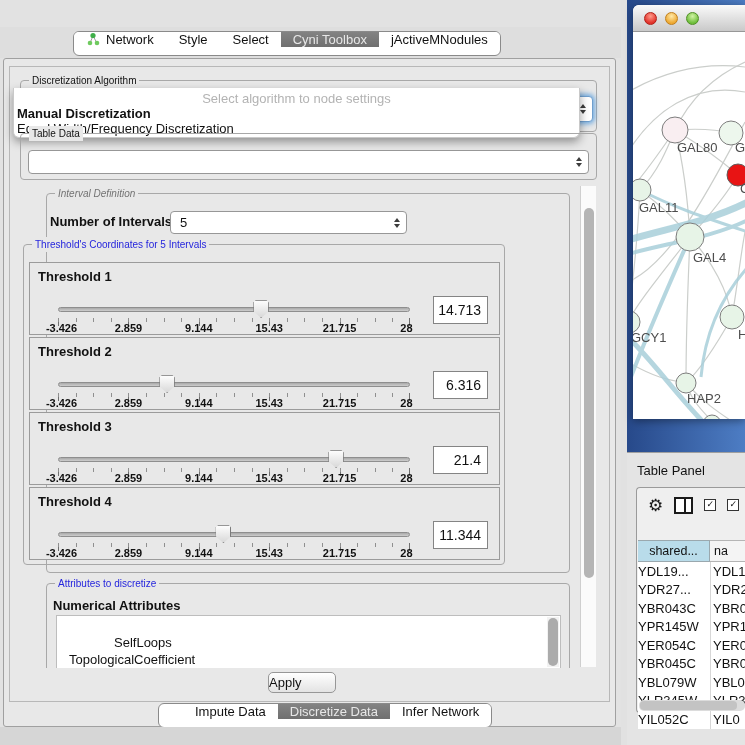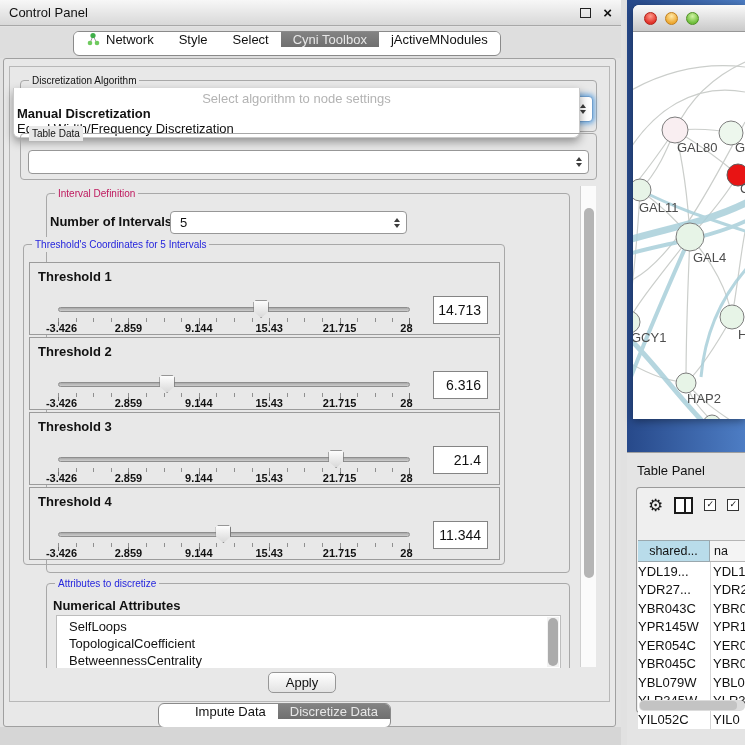--- a/index.html
+++ b/index.html
@@ -18,21 +18,21 @@
     background:#fff;height:23px;overflow:hidden;}
   .tab{display:flex;align-items:center;padding:0 12px;font-size:13px;background:#fff;cursor:default;white-space:nowrap;}
   .tab.sel{background:linear-gradient(#838383,#6f6f6f);color:#e7e7e7;}
   .tabdiv{width:1px;background:#c2c2c2;margin:5px 0;}
   #top-tabs{left:73px;top:31px;}
   #content-outer{left:3px;top:58px;width:613px;height:669px;background:#e8e8e8;
     border:1px solid #a0a0a0;border-radius:3px;box-sizing:border-box;}
   #inner-panel{left:9px;top:66px;width:599px;height:634px;border:1px solid #b8b8b8;}
   .group{border:1px solid #a8a8a8;border-radius:4px;box-sizing:border-box;}
   .glabel{position:absolute;top:-8px;left:8px;background:#e8e8e8;padding:0 3px;font-size:10px;line-height:15px;}
-  .green{color:#be185d;}
+  .green{color:#737373;font-style:italic;}
   .blue{color:#2525dd;}
   .combo{background:#fff;border:1px solid #979797;border-radius:4px;display:flex;
     align-items:center;font-size:13px;box-sizing:border-box;}
   .combo .ctxt{padding-left:9px;white-space:nowrap;}
   .stepper{margin-left:auto;display:flex;flex-direction:column;align-items:center;
     justify-content:center;gap:2px;padding-right:6px;}
   .arr-up{width:0;height:0;border-left:3.5px solid transparent;border-right:3.5px solid transparent;
     border-bottom:4.5px solid #3d3d3d;}
   .arr-dn{width:0;height:0;border-left:3.5px solid transparent;border-right:3.5px solid transparent;
     border-top:4.5px solid #3d3d3d;}
@@ -71,26 +71,26 @@
   .ticklabels span{position:absolute;transform:translateX(-50%);white-space:nowrap;}
   .tl0{left:1%;} .tl1{left:20%;} .tl2{left:40%;} .tl3{left:60%;} .tl4{left:80%;} .tl5{left:99%;}
   .valbox{position:absolute;right:11px;top:33px;width:55px;height:28px;background:#fff;
     border:1px solid #848484;box-sizing:border-box;font-size:14px;text-align:right;
     line-height:26px;padding-right:6px;}
   #attr-group{position:absolute;left:35px;top:398px;width:524px;height:130px;}
   #attr-header{position:absolute;left:6px;top:14px;font-size:13px;font-weight:bold;}
   #attr-list{position:absolute;left:9px;top:31px;width:505px;height:170px;background:#fff;
     border:1px solid #bdbdbd;box-sizing:border-box;font-size:13px;}
   #attr-list .item{padding-left:12px;line-height:17px;}
-  #attr-list .item:first-child{padding-top:2px;}
+  #attr-list .item:first-child{padding-top:18px;margin-left:45px;}
   #attr-vscroll{position:absolute;right:1px;top:1px;width:12px;height:50px;background:#f2f2f2;}
   #attr-vscroll .thumb{position:absolute;left:1px;top:1px;width:10px;height:48px;background:#ababab;border-radius:5px;}
   #apply-btn{left:268px;top:672px;width:68px;height:21px;
     background:linear-gradient(#ffffff,#e3e3e3);border:1px solid #979797;border-radius:5px;
-    font-size:13px;text-align:center;line-height:19px;box-sizing:border-box;}
+    font-size:13px;line-height:19px;box-sizing:border-box;}
   #bottom-tabs{left:158px;top:703px;padding-left:24px;}
   #bottom-strip{left:0;top:727px;width:621px;height:18px;background:#d6d6d6;}
   
   #desktop-blue{left:627px;top:0;width:118px;height:452px;
     background:linear-gradient(90deg,#27498a,#4d7dc4);}
   #net-window{left:633px;top:5px;width:112px;height:414px;border-radius:6px 0 0 0;
     overflow:hidden;background:#fff;box-shadow:0 2px 8px rgba(0,0,0,.4);}
   #net-titlebar{position:absolute;left:0;top:0;width:100%;height:27px;
     background:linear-gradient(#fafafa,#c9c9c9);border-bottom:1px solid #979797;
     display:flex;align-items:center;gap:8px;padding-left:11px;box-sizing:border-box;}
@@ -121,25 +121,20 @@
   .colline{position:absolute;left:72px;top:0;width:1px;height:100%;background:#d7d7d7;}
   #tp-hscroll{position:absolute;left:2px;top:212px;width:106px;height:11px;background:#dcdcdc;border-radius:5px;}
   #tp-hscroll .thumb{position:absolute;left:1px;top:1px;width:97px;height:9px;background:#c3c3c3;border-radius:4px;}
   .netlabel{fill:#4d4d4d;font-size:13px;font-family:"Liberation Sans",sans-serif;}
 </style>
 </head>
 <body>
 
 <div id="control-panel" class="abs">
 
-  <div id="titlebar" class="abs">
-    <span>Control Panel</span>
-    <span id="float-icon"></span>
-    <span id="close-icon">×</span>
-  </div>
 
   <div id="tabbar-zone" class="abs"></div>
   <div id="top-tabs" class="abs tabgroup">
     <div class="tab">
       <svg width="15" height="15" style="margin-right:5px">
         <line x1="7" y1="4" x2="4" y2="11" stroke="#9a9a9a"></line>
           <line x1="7" y1="4" x2="11" y2="11" stroke="#9a9a9a"></line>
         <circle cx="7" cy="3.5" r="2.6" fill="#3fae49"></circle>
           <circle cx="4" cy="11" r="2.3" fill="#6fca5f"></circle>
           <circle cx="11" cy="11" r="2.3" fill="#6fca5f"></circle>
@@ -299,20 +294,23 @@
     </div>
 
   <div id="apply-btn" class="abs">Apply</div>
 
   <div id="bottom-tabs" class="abs tabgroup">
     <div class="tab">
         <span>Impute Data</span>
       </div>
     <div class="tab sel">
         <span>Discretize Data</span>
+      </div>
+    <div class="tab">
+        <span>Infer Network</span>
       </div>
   </div>
 
   <div id="bottom-strip" class="abs"></div>
 </div>
 
 <div id="desktop-blue" class="abs"></div>
 
 <div id="net-window" class="abs">
   <div id="net-titlebar">

